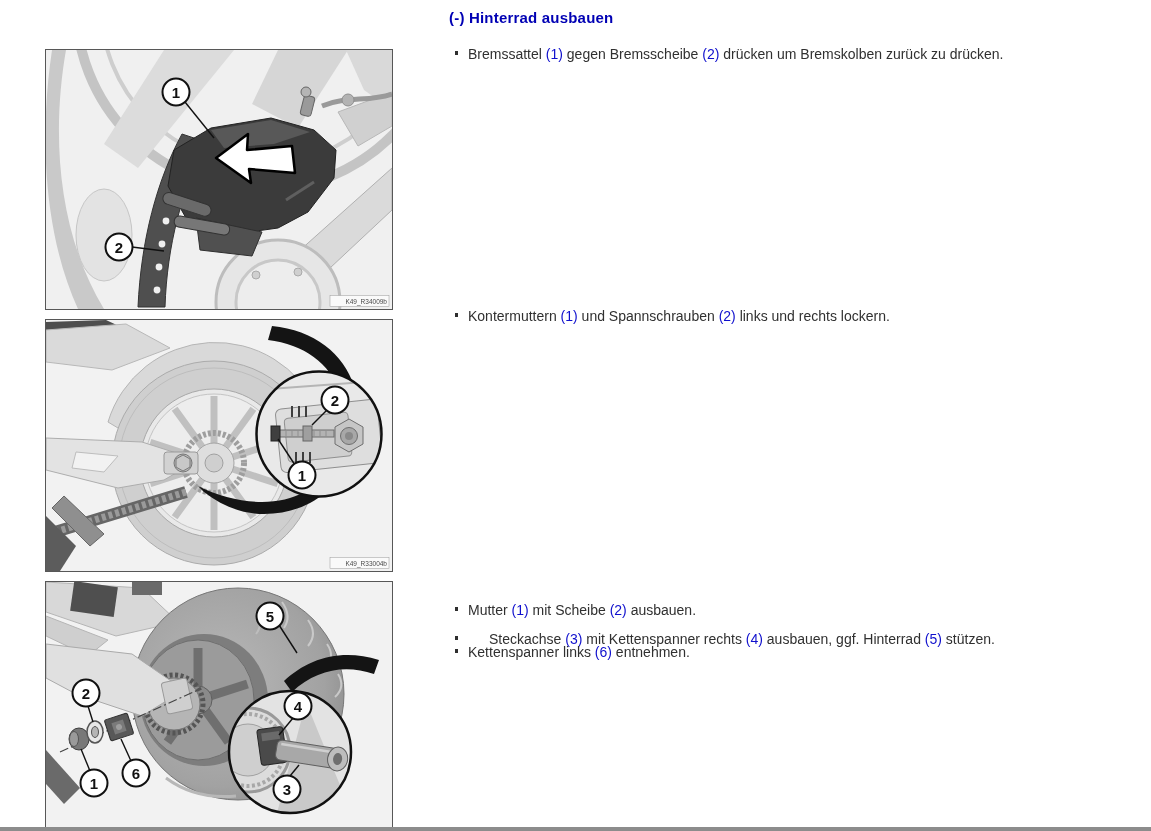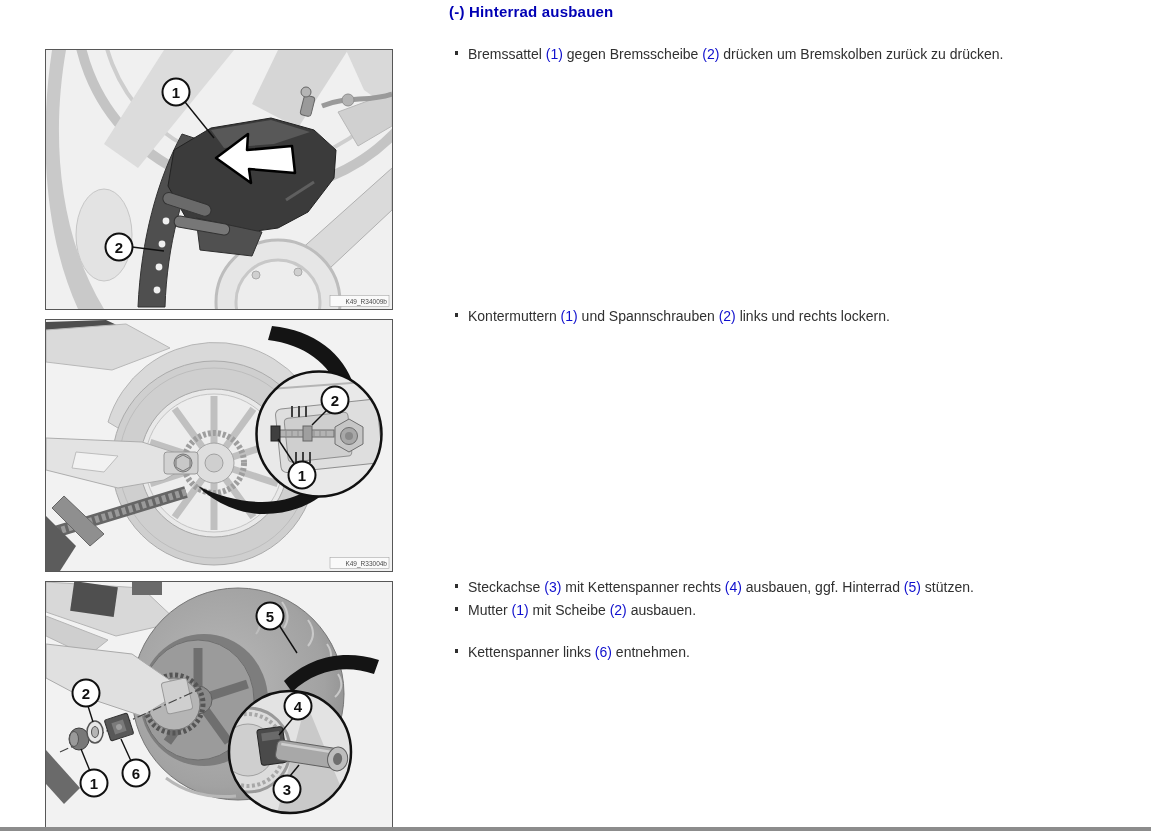--- a/index.html
+++ b/index.html
@@ -16,27 +16,27 @@
   
   .co-circle{fill:#ffffff;stroke:#111111;stroke-width:2;}
   .co-num{font-family:"Liberation Sans",sans-serif;font-size:15px;font-weight:bold;fill:#111111;
           text-anchor:middle;}
   .leader{stroke:#111111;stroke-width:1.4;fill:none;}
   .cap-box{fill:#fafafa;stroke:#999999;stroke-width:0.5;}
   .cap-text{font-family:"Liberation Sans",sans-serif;font-size:6.5px;fill:#4a4a4a;text-anchor:end;}
   .swoosh{fill:#141414;}
 
   
-  .title{position:absolute;left:449px;top:3px;margin:0;font-size:15px;font-weight:bold;
+  .title{position:absolute;left:449px;top:9px;margin:0;font-size:15px;font-weight:bold;
          color:var(--heading,#0000b4);letter-spacing:.2px;}
   .bullet{position:absolute;left:455px;display:flex;align-items:flex-start;}
   .dot{width:3px;height:4px;background:#2e2e2e;margin:5px 10px 0 0;flex:none;}
   .line{margin:0;font-size:14px;color:var(--body-text,#303030);line-height:16px;white-space:nowrap;}
   .ref{color:var(--reference,#0f0fcd);}
-  #b1{top:46px;} #b2{top:308px;} #b3{top:578px;margin-top:24px;} #b4{top:579px;} #b5{top:644px;}
+  #b1{top:46px;} #b2{top:308px;} #b3{top:578px;margin-top:24px;} #b4{top:631px;gap:21px;} #b5{top:644px;}
 
   .bottom-rule{position:absolute;left:0;top:827px;width:1151px;height:4px;
                background:var(--divider,#8c8c8c);}
 </style>
 </head>
 <body>
 
 <div class="page">
 
   <figure class="fig" id="fig1">

